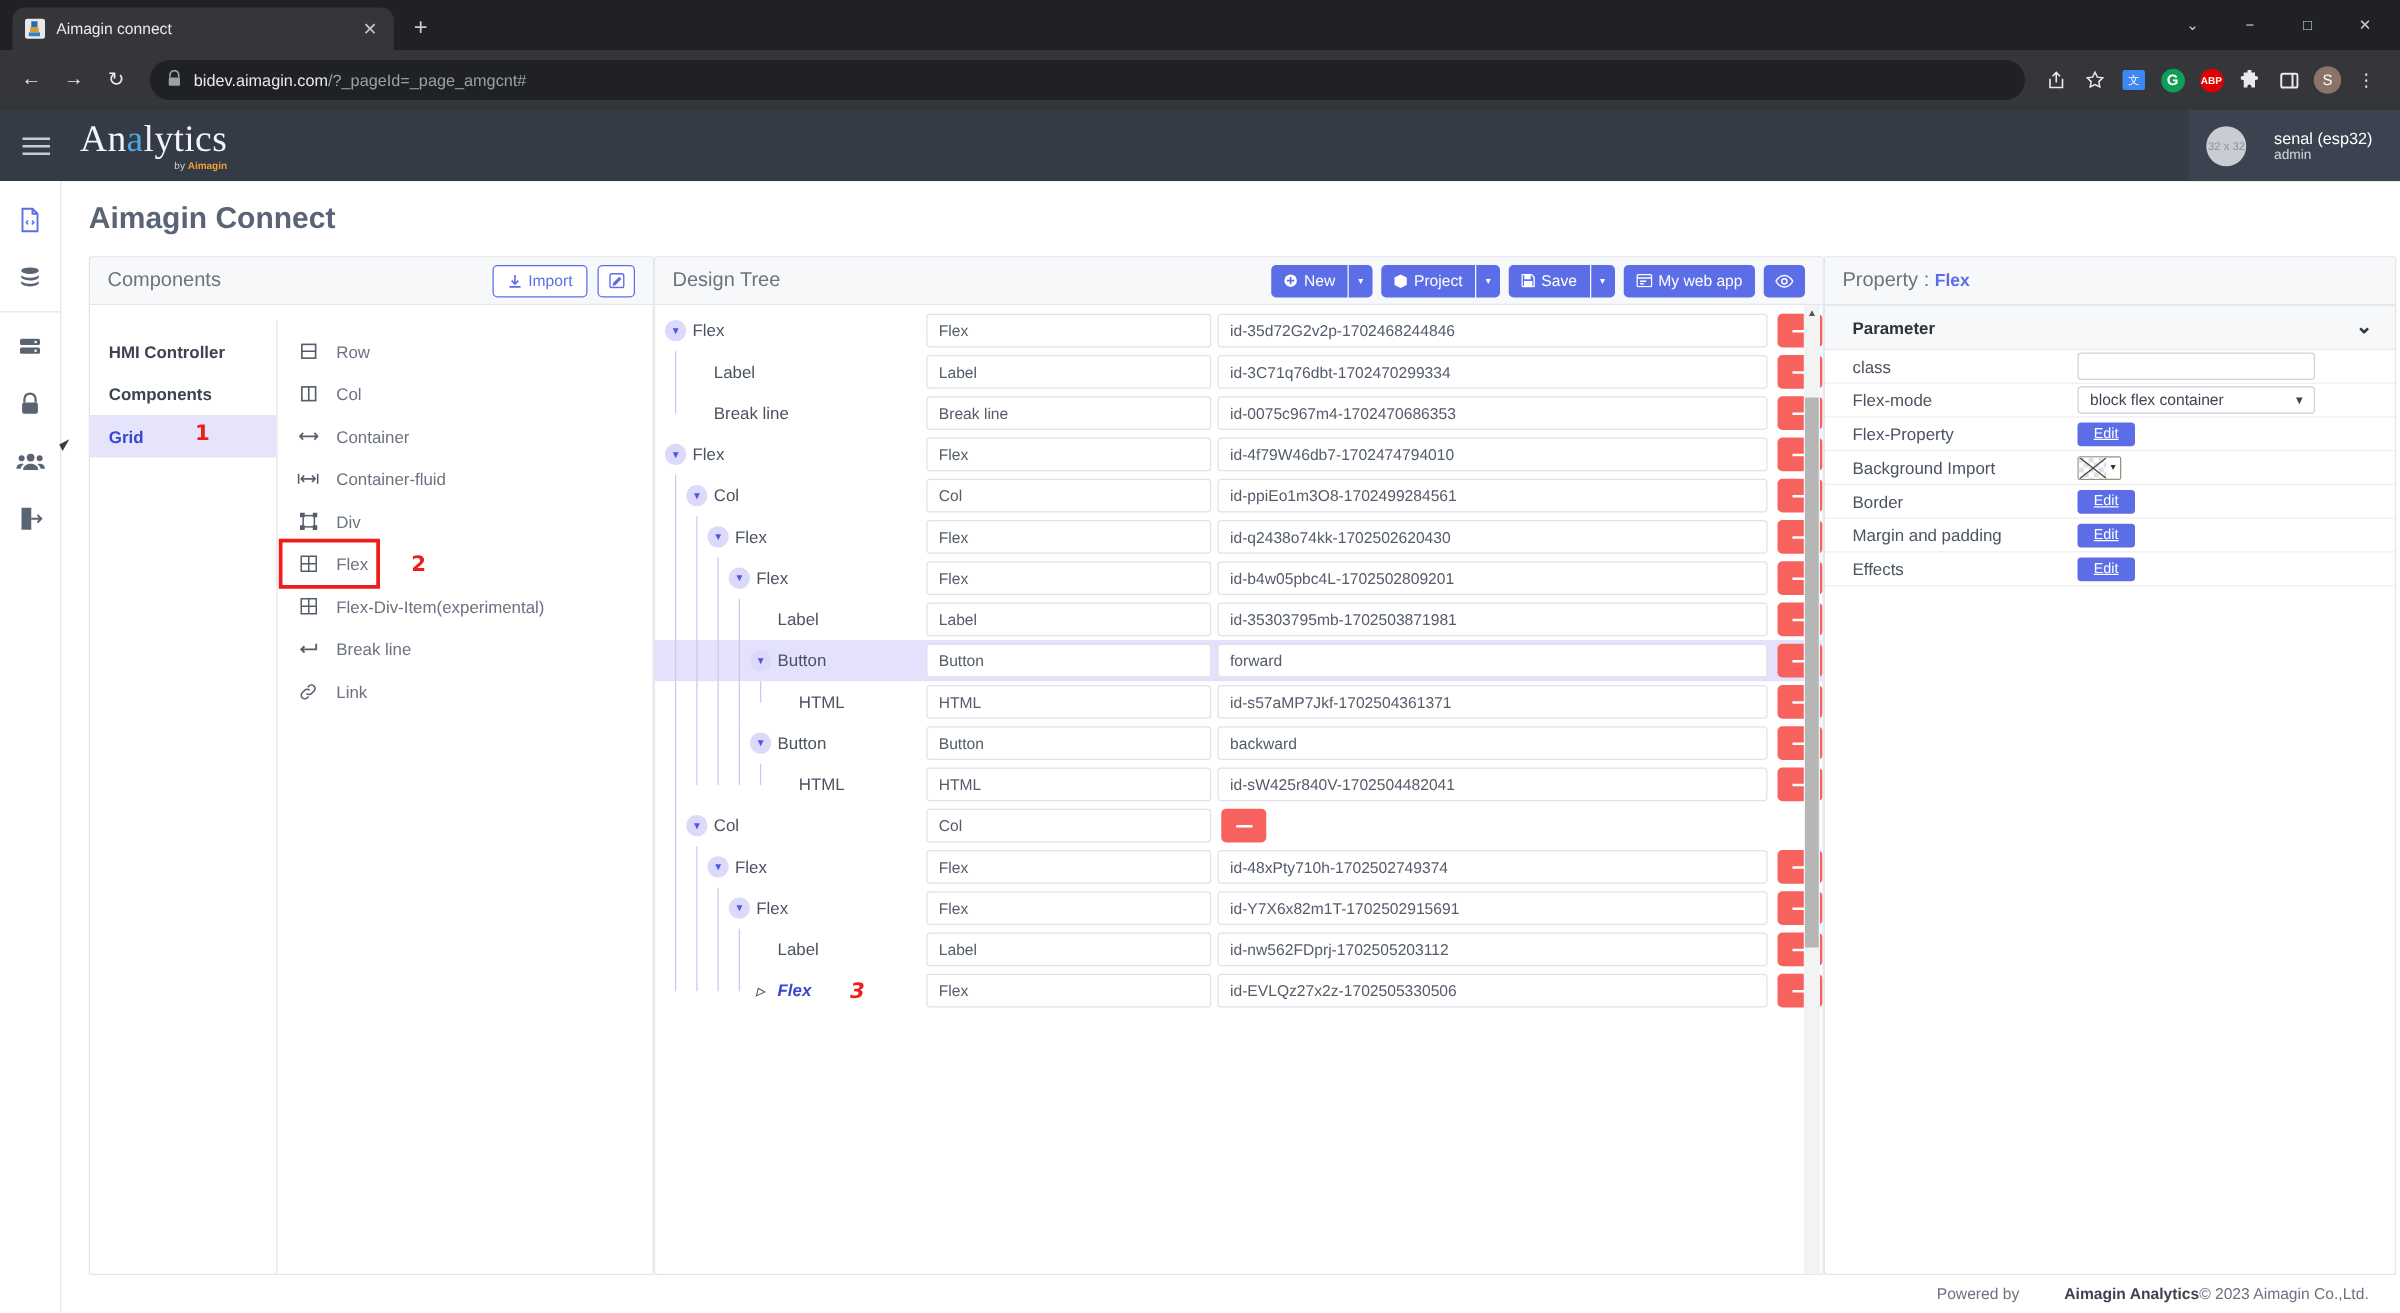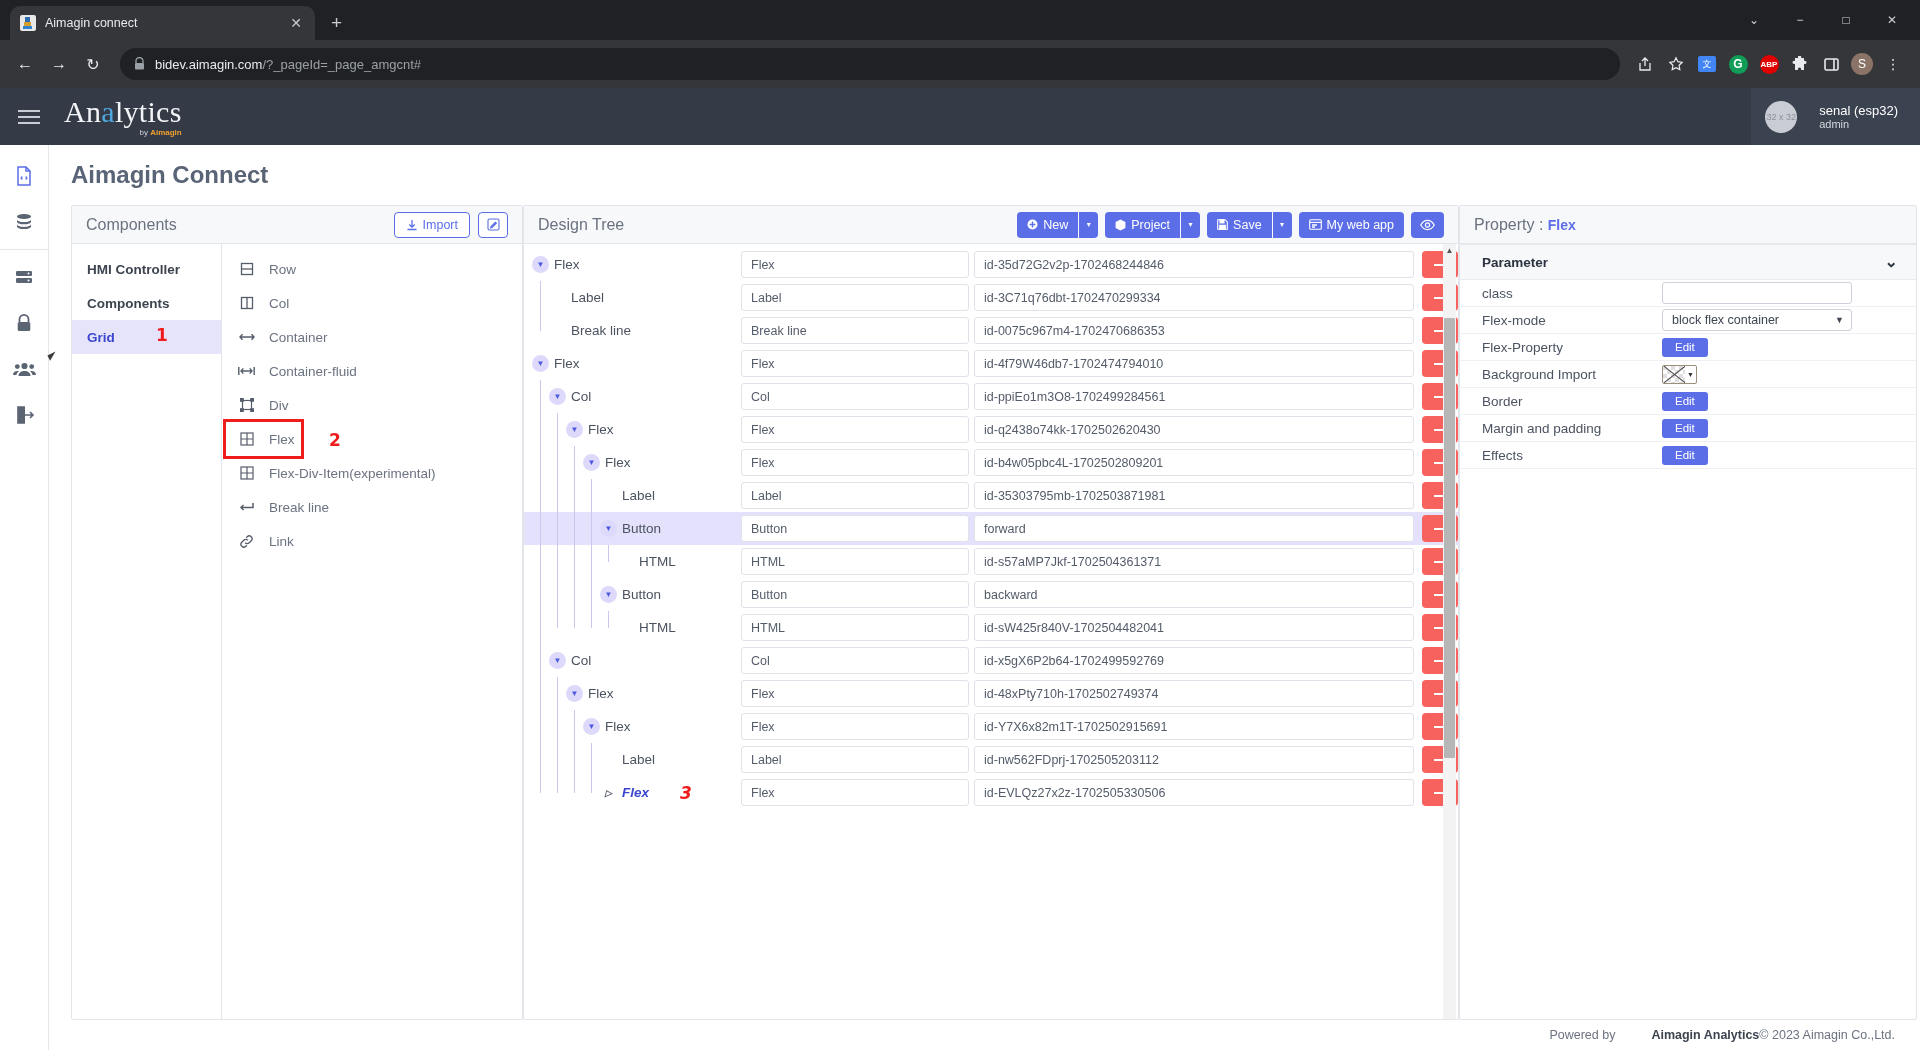--- a/index.html
+++ b/index.html
@@ -77,21 +77,21 @@
 
   .panel { border: 1px solid #e2e5ea; background: #fff; border-radius: 2px; display: flex; flex-direction: column; }
   .panel-head {
     height: 38px; background: #f7f8fa; border-bottom: 1px solid #e2e5ea;
     display: flex; align-items: center; padding: 0 14px; justify-content: space-between;
   }
   .panel-title { font-size: 16px; color: #6b7280; }
   .panel-title .accent { color: #5b6ee8; font-weight: bold; font-size: 14px; }
 
   
-  .p-components { width: 452px; }
+  .p-components { width: 452px; gap: 12px; }
   .comp-body { flex: 1; display: flex; }
   .comp-cats { width: 150px; border-right: 1px solid #e2e5ea; padding-top: 8px; }
   .cat { height: 34px; display:flex; align-items:center; padding-left: 15px; font-size: 13.5px; font-weight: bold; color: #3d4450; cursor: pointer; position: relative; }
   .cat.active { background: #e6e4fb; color: #3a46d0; }
   .comp-list { flex: 1; padding-top: 8px; }
   .comp-item { height: 34px; display:flex; align-items:center; gap: 14px; padding-left: 16px; font-size: 13.5px; color: #6b7280; cursor: pointer; position: relative; }
   .comp-item .ci { width: 17px; display: flex; align-items:center; justify-content:center; color:#555d6b; font-size: 14px; }
   .comp-item.highlight { outline: 3px solid #ef1c1c; width: 75px; margin-left: 4px; padding-left: 12px; }
 
   .btn-import {
@@ -152,21 +152,21 @@
   }
   .prow { height: 27px; display: flex; align-items: center; border-bottom: 1px solid #eef0f3; padding: 0 8px 0 22px; }
   .prow .plabel { width: 180px; font-size: 13.5px; color: #4b5361; }
   .pfield { flex: 1; display: flex; align-items: center; }
   .pinput { width: 190px; height: 22px; border: 1px solid #cdd2da; border-radius: 3px; background: #fff; }
   .pselect {
     width: 190px; height: 22px; border: 1px solid #cdd2da; border-radius: 3px; background: #fff;
     display: flex; align-items: center; justify-content: space-between; padding: 0 7px 0 9px;
     font-size: 12.5px; color: #3e4551; cursor: pointer;
   }
-  .pedit { height: 19px; background: #5b6ee8; color: #fff; border-radius: 3px; font-size: 11.5px; padding: 0 13px; display:flex;align-items:center;cursor:pointer; }
+  .pedit { height: 19px; background: #5b6ee8; color: #fff; border-radius: 3px; font-size: 11.5px; padding: 0 13px; display:flex;align-items:center;cursor:pointer;text-decoration:underline; }
   .pcolor { display: flex; align-items: center; border: 1px solid #9b8f7c; border-radius: 2px; height: 19px; }
   .pswatch { width: 22px; height: 17px; position: relative; overflow: hidden; background:
       repeating-conic-gradient(#fff 0 25%, #e0e0e0 0 50%) 0 0/8px 8px; }
   .pswatch:before, .pswatch:after {
     content: ""; position: absolute; left: -2px; top: 8px; width: 27px; height: 1px; background: #444;
   }
   .pswatch:before { transform: rotate(38deg); }
   .pswatch:after  { transform: rotate(-38deg); }
   .pcolor .pcar { width: 11px; text-align:center; font-size: 7px; color: #333; }
 
@@ -693,21 +693,20 @@
                 </div>
                 <div class="trow">
                   <div class="tlabel-zone">
                     <div class="vline" style="left: 16px; top: 0px; height: 33px;"></div>
                     <div class="tlabel" style="margin-left: 25px;">
                       <span class="tcaret">▼</span>
                       <span>Col</span>
                     </div>
                   </div>
                   <div class="tinput name">Col</div>
-                  <div class="tinput id">id-x5gX6P2b64-1702499592769</div>
                   <div class="tdel">
                     <span></span>
                   </div>
                 </div>
                 <div class="trow">
                   <div class="tlabel-zone">
                     <div class="vline" style="left: 16px; top: 0px; height: 33px;"></div>
                     <div class="vline" style="left: 33px; top: 0px; height: 33px;"></div>
                     <div class="tlabel" style="margin-left: 42px;">
                       <span class="tcaret">▼</span>

